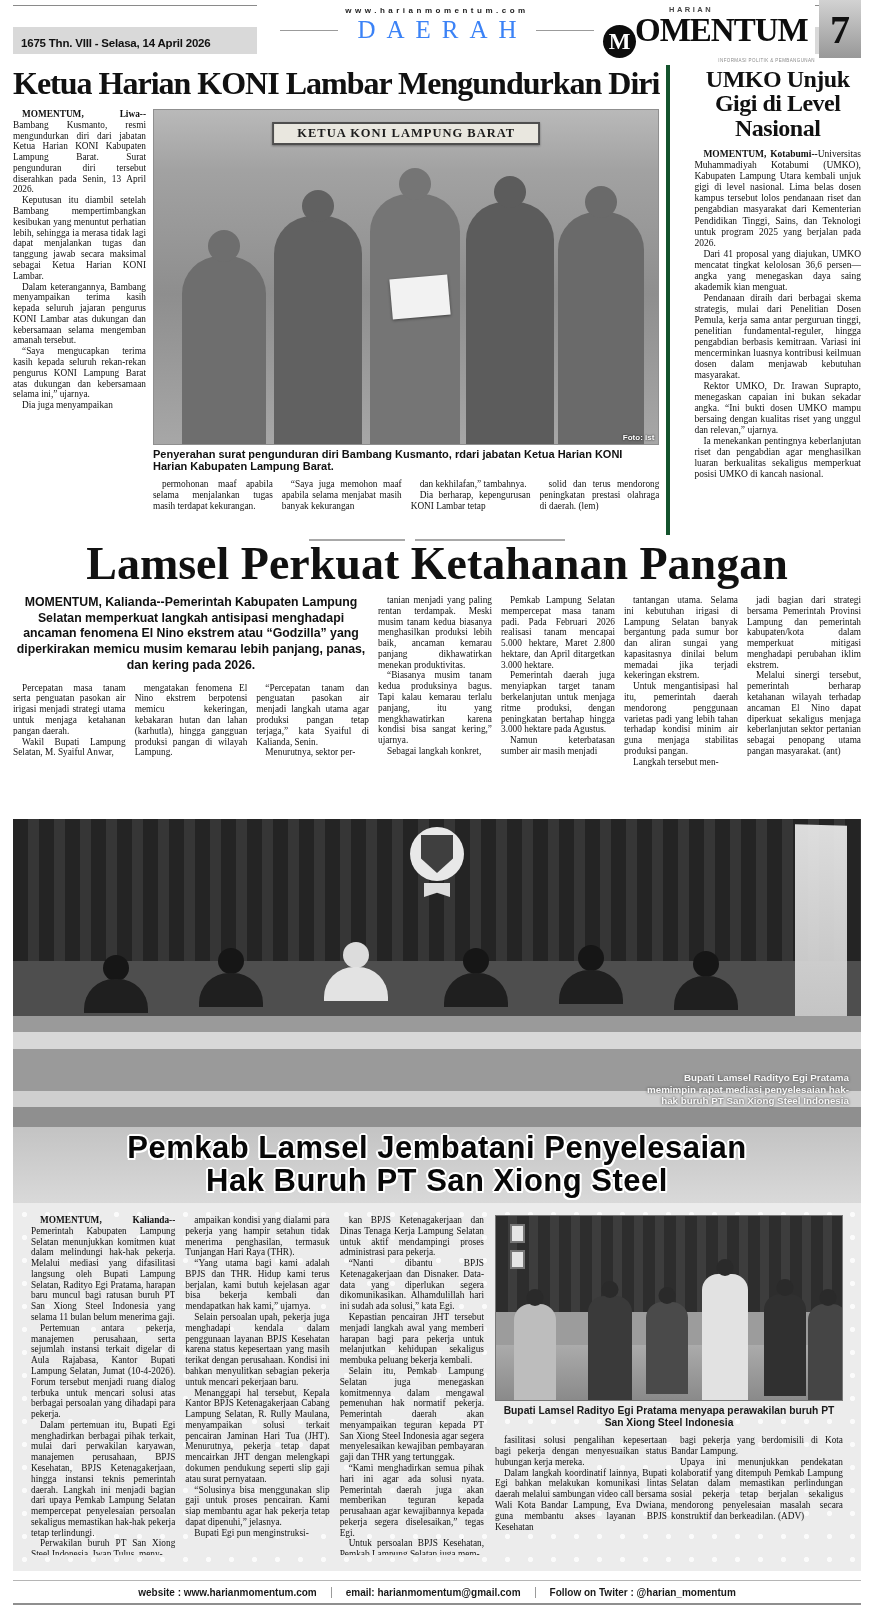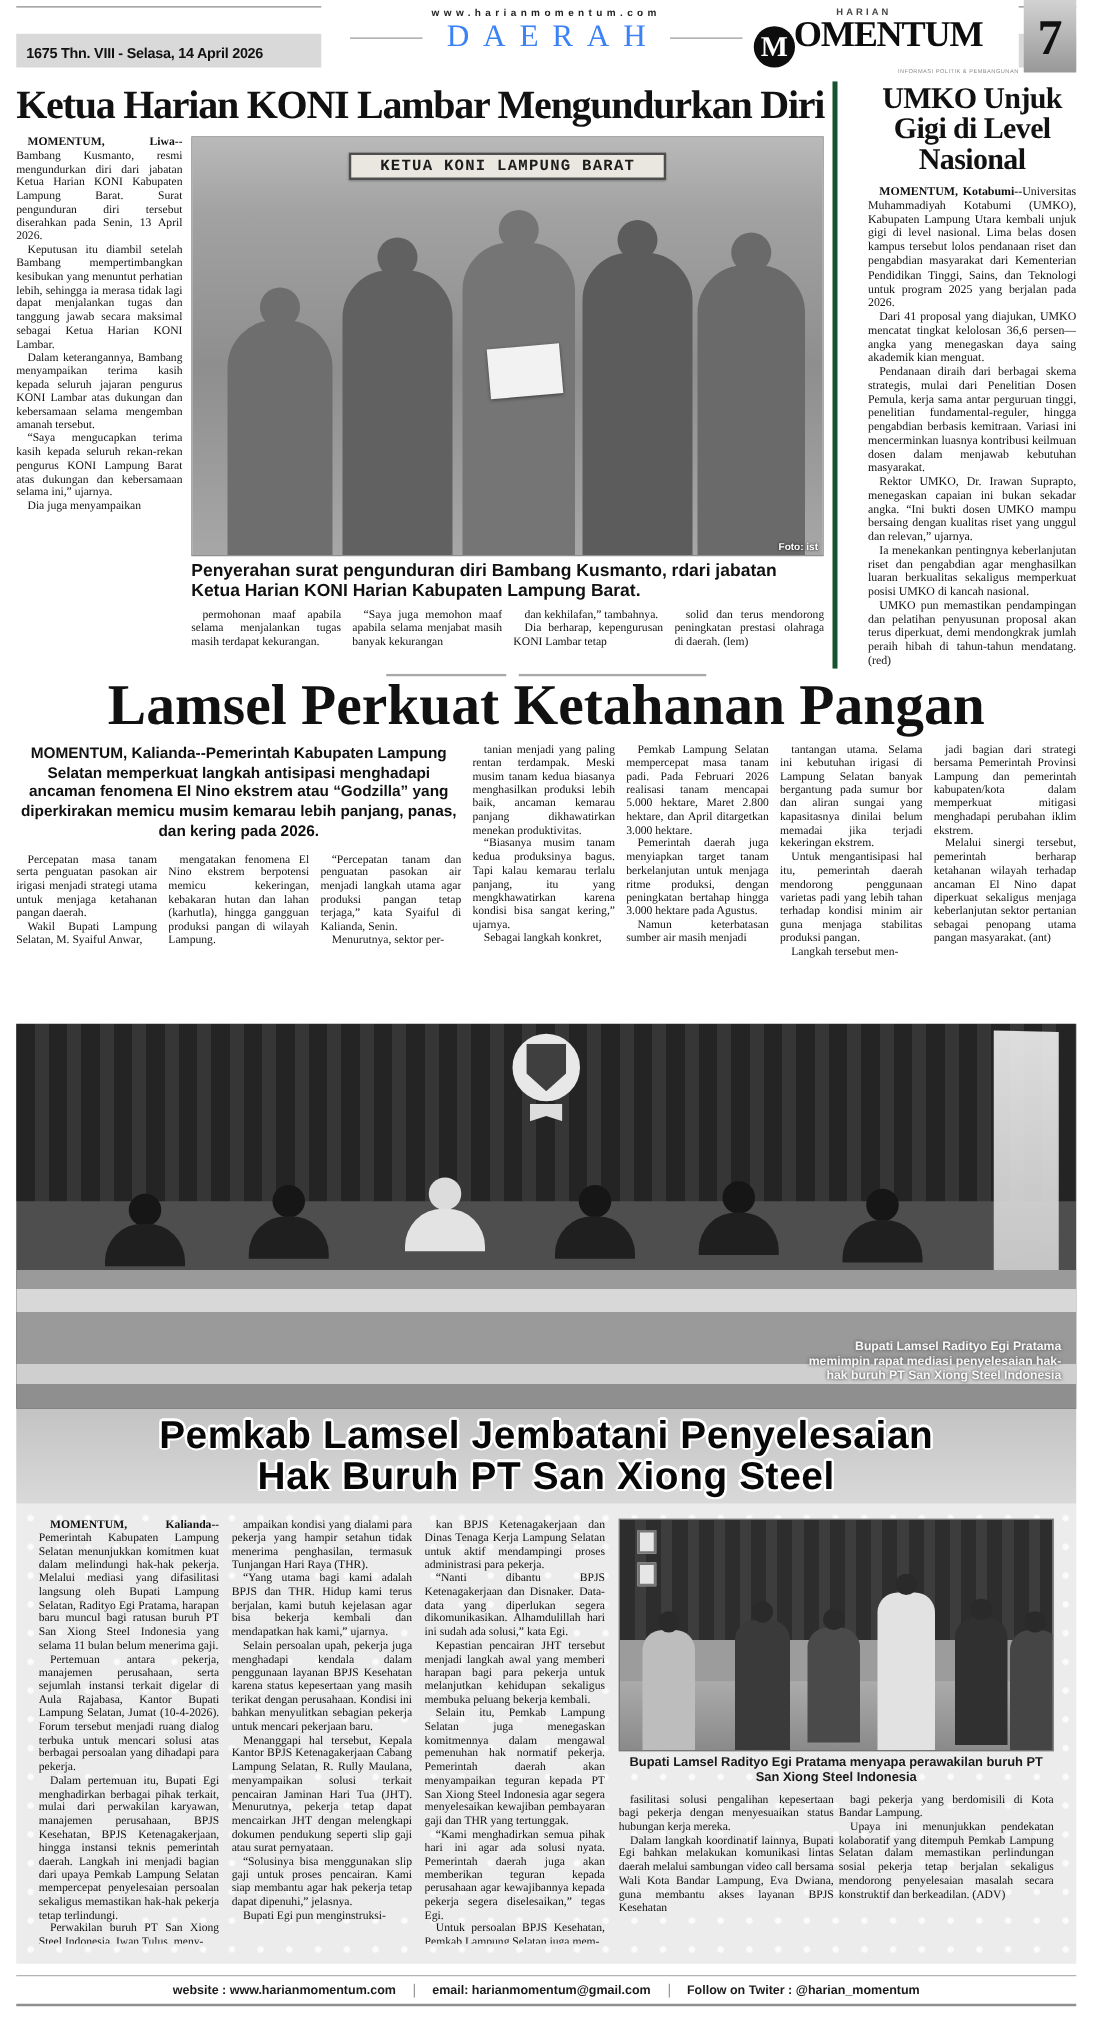--- a/index.html
+++ b/index.html
@@ -20,50 +20,50 @@
   .website-head { font-family:"Liberation Sans",sans-serif; font-weight:bold; font-size:8px; letter-spacing:3.5px; color:#222; }
   .daerah-row { display:flex; align-items:center; justify-content:center; gap:8px; margin-top:1px; }
   .daerah-rule { height:1px; background:#9b9b9b; width:58px; }
   .daerah { font-size:25px; color:#3b82f6; letter-spacing:11px; text-indent:11px; font-family:"Liberation Serif",serif; }
   .logo-box { position:absolute; right:46px; top:-4px; width:212px; height:56px; background:#fff; z-index:1; padding-top:3px; }
   .brand-top { font-family:"Liberation Sans",sans-serif; font-weight:bold; font-size:7.5px; letter-spacing:2.5px; color:#444; margin-left:66px; }
   .brand-line { white-space:nowrap; margin-top:-2px; }
   .m-badge { display:inline-block; width:33px; height:33px; border-radius:50%; background:#0d0d0d; color:#fff;
     text-align:center; line-height:33px; font-size:23px; font-weight:bold; font-family:"Liberation Serif",serif;
     vertical-align:-8px; margin-right:-1px; }
-  .brand { font-family:"Liberation Serif",serif; font-weight:bold; font-size:29px; letter-spacing:-1px; color:#0d0d0d; }
+  .brand { font-family:"Liberation Serif",serif; font-weight:bold; font-size:33px; letter-spacing:-1px; color:#0d0d0d; }
   .brand-tagline { font-family:"Liberation Sans",sans-serif; font-size:4.5px; color:#8a8a8a; text-align:right; margin-top:0; letter-spacing:0.4px; }
   .pageno-box { position:absolute; right:0; top:-6px; width:42px; height:58px; z-index:1;
     background:linear-gradient(180deg,#d2d2d2,#989898); display:flex; align-items:center; justify-content:center; }
   .pageno { font-family:"Liberation Serif",serif; font-weight:bold; font-size:40px; color:#111; }
 
   
   .paras p, p.np { margin:0; text-indent:9px; text-align:justify; font-size:9.3px; line-height:1.16; }
   b.dl { font-weight:bold; }
 
   
   .top-section { display:flex; margin-top:8px; height:470px; overflow:hidden; }
   .koni { flex:1; padding-right:7px; }
   .koni-headline { font-size:32px; font-weight:bold; letter-spacing:-1px; white-space:nowrap; margin:0 0 7px 0; }
   .koni-body { display:flex; gap:7px; }
   .koni-col1 { width:133px; overflow:hidden; height:400px; }
   .koni-fig { flex:1; }
   .koni-photo { position:relative; height:336px; border:1px solid #8f8f8f; overflow:hidden;
     background:linear-gradient(180deg,#b9b9b9 0%,#a2a2a2 18%,#8e8e8e 55%,#a7a7a7 100%); }
   .koni-banner { position:absolute; top:12px; left:50%; transform:translateX(-50%); background:#e9e7df;
-    border:2px solid #4e4e4e; padding:2px 23px; font-family:Liberation Mono, monospace; font-weight:bold;
+    border:2px solid #4e4e4e; padding:2px 23px; font-family:Liberation Serif, serif; font-weight:bold;
     font-size:12.5px; letter-spacing:1px; color:#1c1c1c; white-space:nowrap; box-shadow:0 1px 2px rgba(0,0,0,.35); }
   .sil { position:absolute; bottom:0; border-radius:38px 38px 0 0; }
   .sil::before { content:""; position:absolute; top:-26px; left:50%; transform:translateX(-50%);
     width:32px; height:32px; border-radius:50%; background:inherit; }
   .paper { position:absolute; width:58px; height:40px; background:#f2f2f2; left:47%; top:50%;
     transform:rotate(-5deg); box-shadow:0 1px 3px rgba(0,0,0,.45); }
   .photo-credit { position:absolute; right:4px; bottom:2px; color:#fff; font-family:"Liberation Sans",sans-serif;
     font-weight:bold; font-size:8px; text-shadow:0 0 2px #000; }
-  .koni-caption { font-family:"Liberation Sans",sans-serif; font-weight:bold; font-size:14px; margin:3px 0 7px 0; }
+  .koni-caption { font-family:"Liberation Sans",sans-serif; font-weight:bold; font-size:11px; margin:3px 0 7px 0; }
   .koni-cont { display:flex; gap:9px; }
   .koni-cont .col { flex:1; overflow:hidden; }
 
   .umko { width:196px; border-left:4px solid #14532d; padding-left:24px; }
   .umko-headline { font-size:24px; font-weight:bold; text-align:center; line-height:1.02; margin:2px 0 9px 0; letter-spacing:-0.5px; }
   .umko .paras p { font-size:9.5px; }
 
   
   .lamsel { margin-top:4px; height:276px; overflow:hidden; }
   .kicker-row { display:flex; align-items:center; justify-content:center; gap:10px; }
@@ -206,21 +206,20 @@
     </div>
 
     <div class="umko">
       <h2 class="umko-headline">UMKO Unjuk Gigi di Level Nasional</h2>
       <p class="np" style="font-size:9.5px;"><b class="dl">MOMENTUM, Kotabumi--</b><span>Universitas Muhammadiyah Kotabumi (UMKO), Kabupaten Lampung Utara kembali unjuk gigi di level nasional. Lima belas dosen kampus tersebut lolos pendanaan riset dan pengabdian masyarakat dari Kementerian Pendidikan Tinggi, Sains, dan Teknologi untuk program 2025 yang berjalan pada 2026.</span></p>
       <div class="paras">
           <p>Dari 41 proposal yang diajukan, UMKO mencatat tingkat kelolosan 36,6 persen—angka yang menegaskan daya saing akademik kian menguat.</p>
           <p>Pendanaan diraih dari berbagai skema strategis, mulai dari Penelitian Dosen Pemula, kerja sama antar perguruan tinggi, penelitian fundamental-reguler, hingga pengabdian berbasis kemitraan. Variasi ini mencerminkan luasnya kontribusi keilmuan dosen dalam menjawab kebutuhan masyarakat.</p>
           <p>Rektor UMKO, Dr. Irawan Suprapto, menegaskan capaian ini bukan sekadar angka. “Ini bukti dosen UMKO mampu bersaing dengan kualitas riset yang unggul dan relevan,” ujarnya.</p>
           <p>Ia menekankan pentingnya keberlanjutan riset dan pengabdian agar menghasilkan luaran berkualitas sekaligus memperkuat posisi UMKO di kancah nasional.</p>
-          <p>UMKO pun memastikan pendampingan dan pelatihan penyusunan proposal akan terus diperkuat, demi mendongkrak jumlah peraih hibah di tahun-tahun mendatang. (red)</p>
         </div>
     </div>
   </div>
 
   <div class="lamsel">
     <div class="kicker-row">
       <div class="kicker-rule"></div>
       <div class="kicker-rule right"></div>
     </div>
     <h1 class="lamsel-headline">Lamsel Perkuat Ketahanan Pangan</h1>

